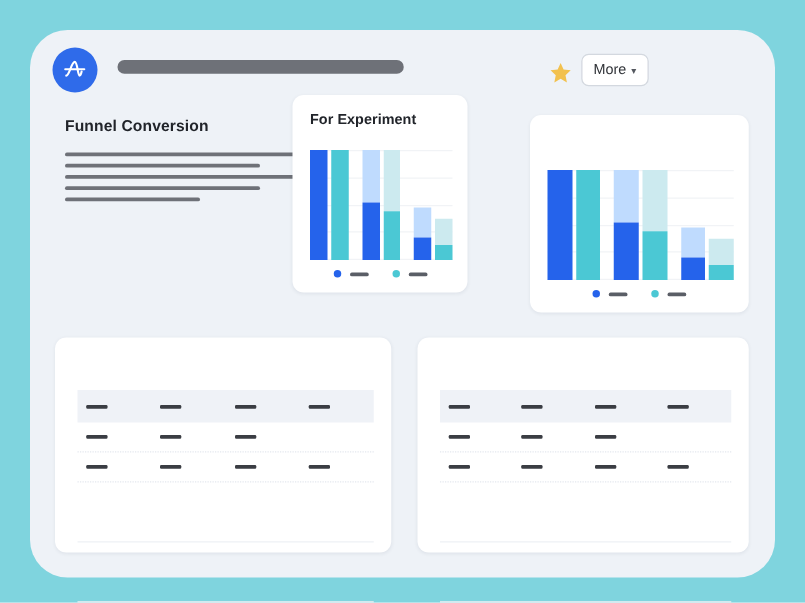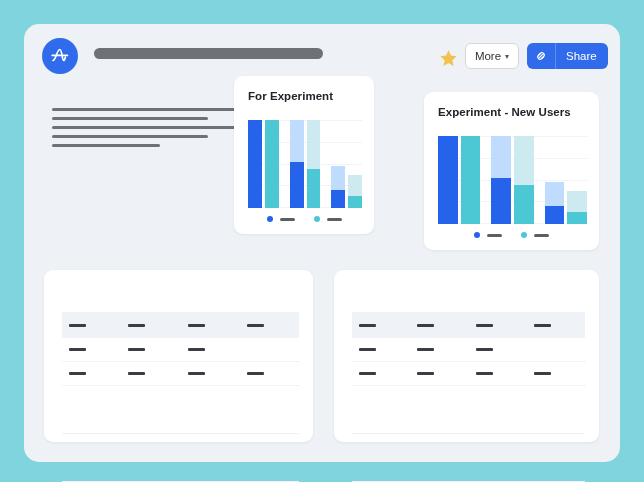--- a/index.html
+++ b/index.html
@@ -17,21 +17,21 @@
   }
 
   
   #app-panel {
     position: absolute;
     left: 24px;
     top: 24px;
     width: 596px;
     height: 438px;
     background: #eef2f7;
-    border-radius: 15px;
+    border-radius: 30px;
   }
 
   
   #app-header {
     position: absolute;
     left: 0; top: 0;
     width: 100%;
     height: 62px;
   }
 
@@ -285,35 +285,24 @@
       <svg width="19" height="19" viewBox="0 0 20 20" aria-hidden="true">
         <path d="M10 1.4 L12.5 6.9 L18.5 7.6 L14.1 11.8 L15.3 17.8 L10 14.8 L4.7 17.8 L5.9 11.8 L1.5 7.6 L7.5 6.9 Z" fill="#f2c14e"></path>
       </svg>
     </div>
 
     <div id="more-button">
       <span>More</span>
       <span class="caret">▾</span>
     </div>
 
-    <div id="share-group">
-      <div id="share-link-button">
-        <svg width="14" height="14" viewBox="0 0 16 16" aria-hidden="true">
-          <path d="M6.4 9.6 L9.6 6.4" stroke="#ffffff" stroke-width="1.4" stroke-linecap="round" fill="none"></path>
-          <path d="M9.1 10.6 L10.9 8.8 A2.6 2.6 0 0 0 7.2 5.1 L5.4 6.9" stroke="#ffffff" stroke-width="1.4" stroke-linecap="round" fill="none"></path>
-          <path d="M6.9 5.4 L5.1 7.2 A2.6 2.6 0 0 0 8.8 10.9 L10.6 9.1" stroke="#ffffff" stroke-width="1.4" stroke-linecap="round" fill="none"></path>
-        </svg>
-      </div>
-      <div id="share-button">
-        <span>Share</span>
-      </div>
-    </div>
   </div>
 
   <div id="funnel-block">
+    <div id="funnel-title" class="card-title">Funnel Conversion</div>
     <div id="funnel-lines">
         <div class="skeleton-line" style="width: 100%;"></div>
         <div class="skeleton-line" style="width: 84%;"></div>
         <div class="skeleton-line" style="width: 100%;"></div>
         <div class="skeleton-line" style="width: 84%;"></div>
         <div class="skeleton-line" style="width: 58%;"></div>
       </div>
   </div>
 
   <div id="chart-card-1" class="card chart-card">
@@ -360,21 +349,20 @@
     <div class="chart-legend">
         <div class="legend-dot" style="background: rgb(37, 99, 235);"></div>
         <div class="legend-dash" style="background: rgb(90, 94, 102);"></div>
         <div class="legend-gap"></div>
         <div class="legend-dot" style="background: rgb(75, 200, 212);"></div>
         <div class="legend-dash" style="background: rgb(90, 94, 102);"></div>
       </div>
   </div>
 
   <div id="chart-card-2" class="card chart-card">
-    <div class="card-title">Experiment - New Users</div>
     <div class="chart-plot">
       <div class="gridlines">
           <div class="gridline"></div>
           <div class="gridline"></div>
           <div class="gridline"></div>
           <div class="gridline"></div>
           <div class="gridline"></div>
         </div>
       <div class="bars">
           <div class="bar-group">

